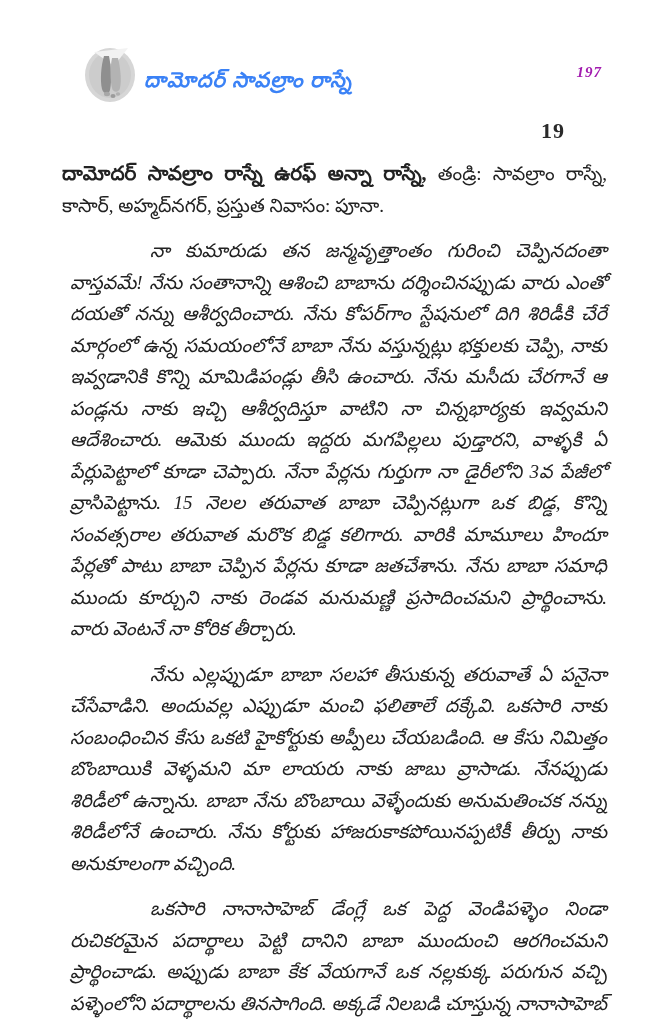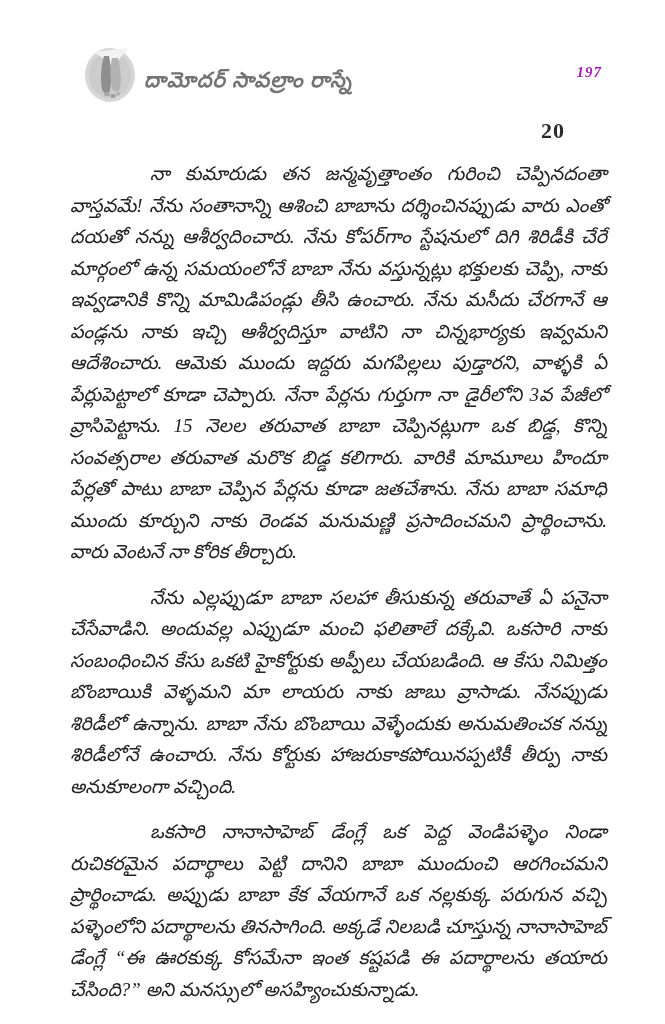--- a/index.html
+++ b/index.html
@@ -28,21 +28,21 @@
     left: 22px;
     top: 0px;
     width: 52px;
     height: 58px;
   }
   .header-title {
     position: absolute;
     left: 82px;
     top: 22px;
     font-size: 21px;
-    color: #737373;
+    color: #3b82f6;
     letter-spacing: 1px;
     font-style: italic;
     font-weight: bold;
     white-space: nowrap;
   }
   .page-number {
     position: absolute;
     right: 4px;
     top: 18px;
     font-size: 15px;
@@ -99,21 +99,22 @@
         <path d="M28 12 C26 22 26 34 28 42 C29 47 35 47 36 42 C38 34 36 20 34 12 Z" fill="#b3b3b3"></path>
         <ellipse cx="23" cy="48" rx="3" ry="2.2" fill="#a7a7a7"></ellipse>
         <ellipse cx="29" cy="50" rx="2.5" ry="2" fill="#9b9b9b"></ellipse>
         <ellipse cx="34" cy="48" rx="2.2" ry="1.8" fill="#b0b0b0"></ellipse>
       </svg>
     </span>
     <span class="header-title">దామోదర్ సావల్రాం రాస్నే</span>
     <span class="page-number">197</span>
   </div>
 
-  <div class="chapter-number">20</div>
+  <div class="chapter-number">19</div>
 
   <div class="body-text">
+    <p class="intro-para"><span class="intro-bold">దామోదర్ సావల్రాం రాస్నే ఉరఫ్ అన్నా రాస్నే,</span><span> తండ్రి: సావల్రాం రాస్నే, కాసార్, అహ్మద్‌నగర్, ప్రస్తుత నివాసం: పూనా.</span></p>
     <p class="para">నా కుమారుడు తన జన్మవృత్తాంతం గురించి చెప్పినదంతా వాస్తవమే! నేను సంతానాన్ని ఆశించి బాబాను దర్శించినప్పుడు వారు ఎంతో దయతో నన్ను ఆశీర్వదించారు. నేను కోపర్‌గాం స్టేషనులో దిగి శిరిడీకి చేరే మార్గంలో ఉన్న సమయంలోనే బాబా నేను వస్తున్నట్లు భక్తులకు చెప్పి, నాకు ఇవ్వడానికి కొన్ని మామిడిపండ్లు తీసి ఉంచారు. నేను మసీదు చేరగానే ఆ పండ్లను నాకు ఇచ్చి ఆశీర్వదిస్తూ వాటిని నా చిన్నభార్యకు ఇవ్వమని ఆదేశించారు. ఆమెకు ముందు ఇద్దరు మగపిల్లలు పుడ్తారని, వాళ్ళకి ఏ పేర్లుపెట్టాలో కూడా చెప్పారు. నేనా పేర్లను గుర్తుగా నా డైరీలోని 3వ పేజీలో వ్రాసిపెట్టాను. 15 నెలల తరువాత బాబా చెప్పినట్లుగా ఒక బిడ్డ, కొన్ని సంవత్సరాల తరువాత మరొక బిడ్డ కలిగారు. వారికి మామూలు హిందూ పేర్లతో పాటు బాబా చెప్పిన పేర్లను కూడా జతచేశాను. నేను బాబా సమాధి ముందు కూర్చుని నాకు రెండవ మనుమణ్ణి ప్రసాదించమని ప్రార్థించాను. వారు వెంటనే నా కోరిక తీర్చారు.</p>
     <p class="para">నేను ఎల్లప్పుడూ బాబా సలహా తీసుకున్న తరువాతే ఏ పనైనా చేసేవాడిని. అందువల్ల ఎప్పుడూ మంచి ఫలితాలే దక్కేవి. ఒకసారి నాకు సంబంధించిన కేసు ఒకటి హైకోర్టుకు అప్పీలు చేయబడింది. ఆ కేసు నిమిత్తం బొంబాయికి వెళ్ళమని మా లాయరు నాకు జాబు వ్రాసాడు. నేనప్పుడు శిరిడీలో ఉన్నాను. బాబా నేను బొంబాయి వెళ్ళేందుకు అనుమతించక నన్ను శిరిడీలోనే ఉంచారు. నేను కోర్టుకు హాజరుకాకపోయినప్పటికీ తీర్పు నాకు అనుకూలంగా వచ్చింది.</p>
     <p class="para">ఒకసారి నానాసాహెబ్ డేంగ్లే ఒక పెద్ద వెండిపళ్ళెం నిండా రుచికరమైన పదార్థాలు పెట్టి దానిని బాబా ముందుంచి ఆరగించమని ప్రార్థించాడు. అప్పుడు బాబా కేక వేయగానే ఒక నల్లకుక్క పరుగున వచ్చి పళ్ళెంలోని పదార్థాలను తినసాగింది. అక్కడే నిలబడి చూస్తున్న నానాసాహెబ్ డేంగ్లే “ఈ ఊరకుక్క కోసమేనా ఇంత కష్టపడి ఈ పదార్థాలను తయారు చేసింది?” అని మనస్సులో అసహ్యించుకున్నాడు.</p>
   </div>
 
 </div>
 
 </body></html>

